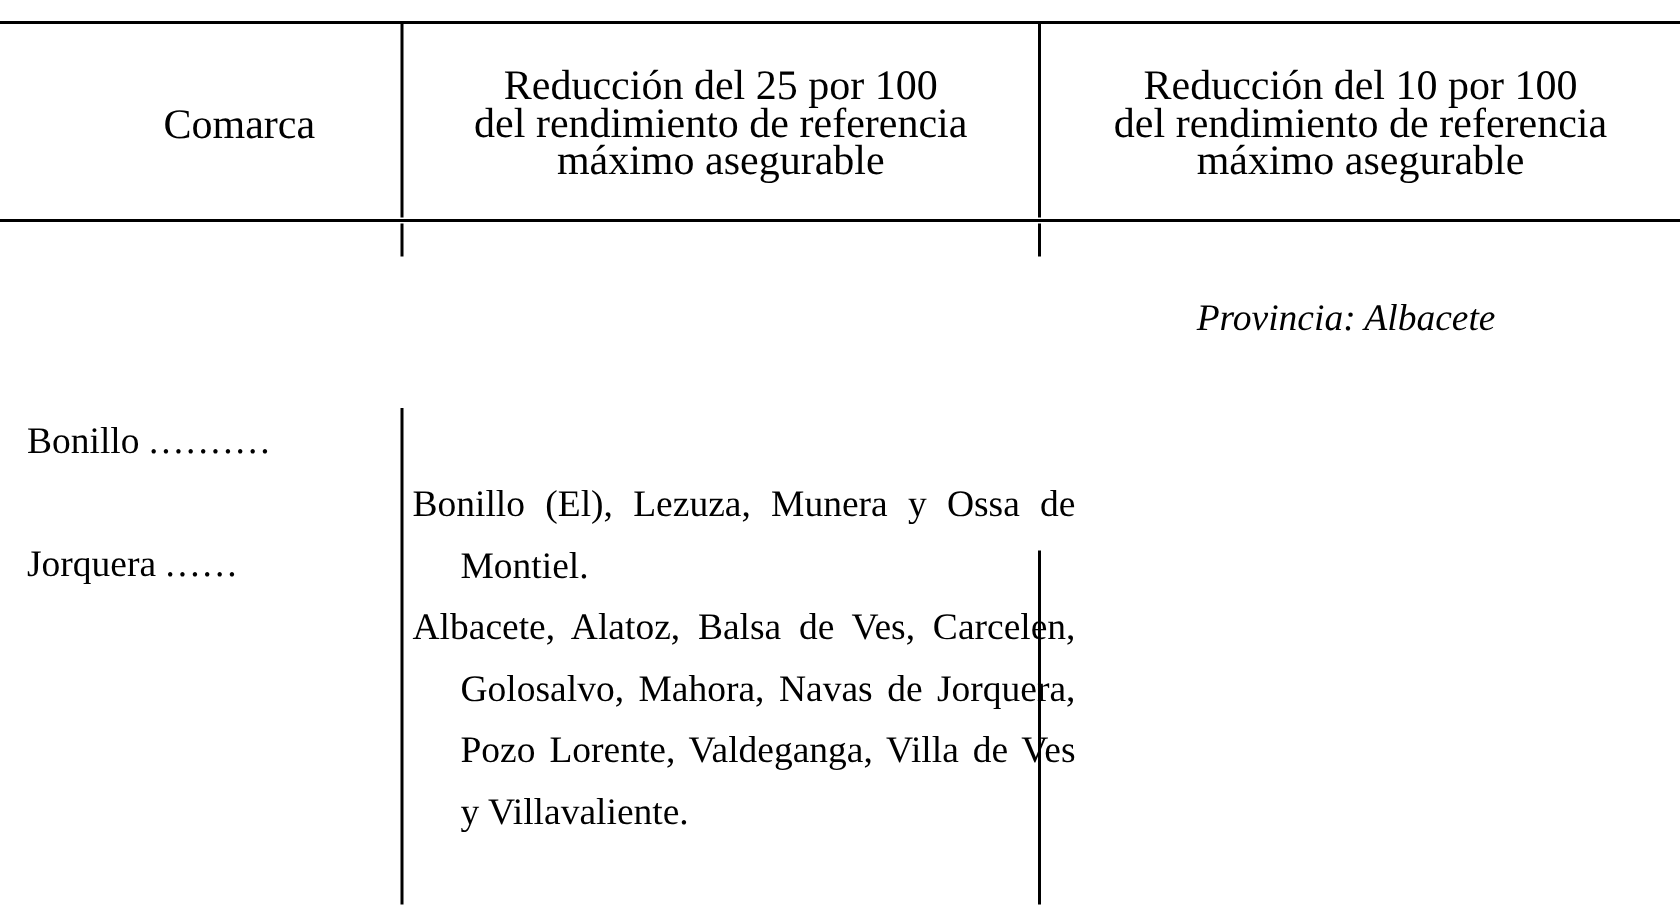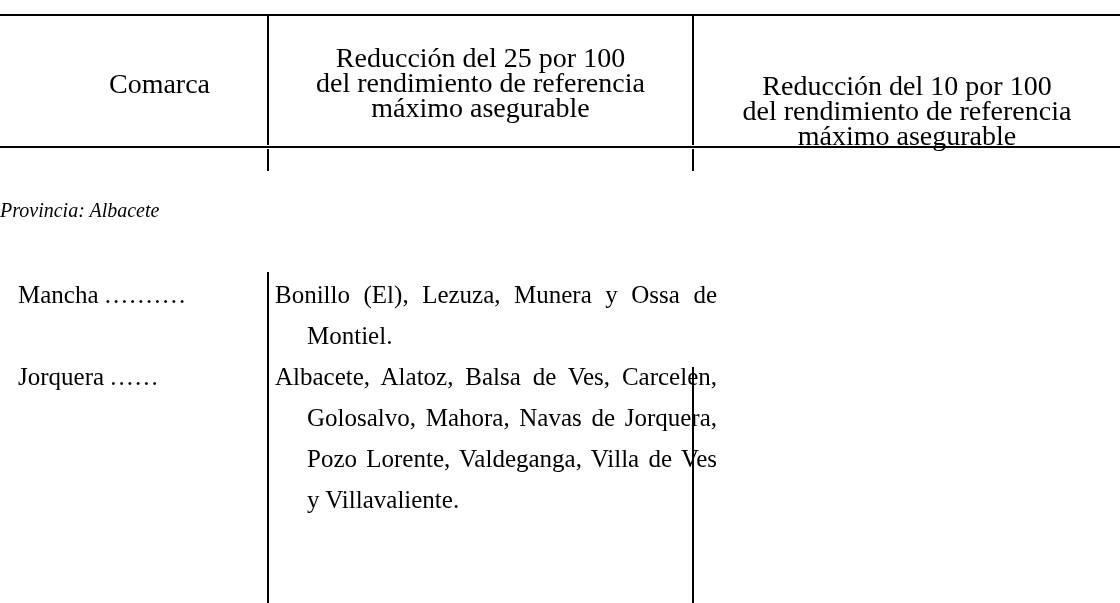--- a/index.html
+++ b/index.html
@@ -61,32 +61,31 @@
   }
   .head-col2 {
     left: 269px;
     width: 423px;
     top: 45px;
   }
   .head-col3 {
     left: 694px;
     width: 426px;
     top: 45px;
-    margin-top: 28px;
   }
 
   
   .province {
     position: absolute;
     left: 0;
     width: 997px;
     top: 199px;
-    text-align: left;
+    text-align: right;
     font-style: italic;
-    font-size: 20px;
+    font-size: 25px;
   }
 
   
   .row {
     position: absolute;
     left: 0;
     width: 1120px;
   }
   .row-1 { top: 274px; }
   .row-2 { top: 356px; }
@@ -112,20 +111,21 @@
     text-align: justify;
     text-align-last: left;
   }
   .just {
     text-align: justify;
     text-align-last: left;
   }
   .indent-lines {
     padding-left: 32px;
     text-indent: -32px;
+    margin-top: 42px;
   }
 </style>
 </head>
 <body>
 
 <div class="page">
 
   <div class="rule rule-top"></div>
   <div class="rule rule-bottom"></div>
 
@@ -147,21 +147,21 @@
   <div class="head head-col3">
     <div>Reducción del 10 por 100</div>
     <div>del rendimiento de referencia</div>
     <div>máximo asegurable</div>
   </div>
 
   <div class="province">Provincia: Albacete</div>
 
   <div class="row row-1">
     <div class="comarca-name">
-      <span>Mancha</span>
+      <span>Bonillo</span>
       <span class="dots">..........</span>
     </div>
     <div class="municipios just indent-lines" style="width:410px;">Bonillo (El), Lezuza, Munera y Ossa de Montiel.</div>
   </div>
 
   <div class="row row-2">
     <div class="comarca-name">
       <span>Jorquera</span>
       <span class="dots">......</span>
     </div>

